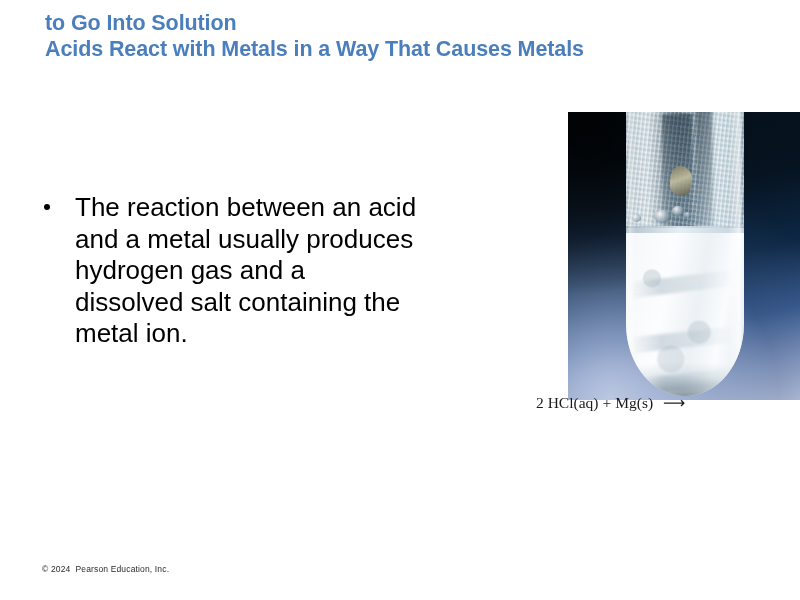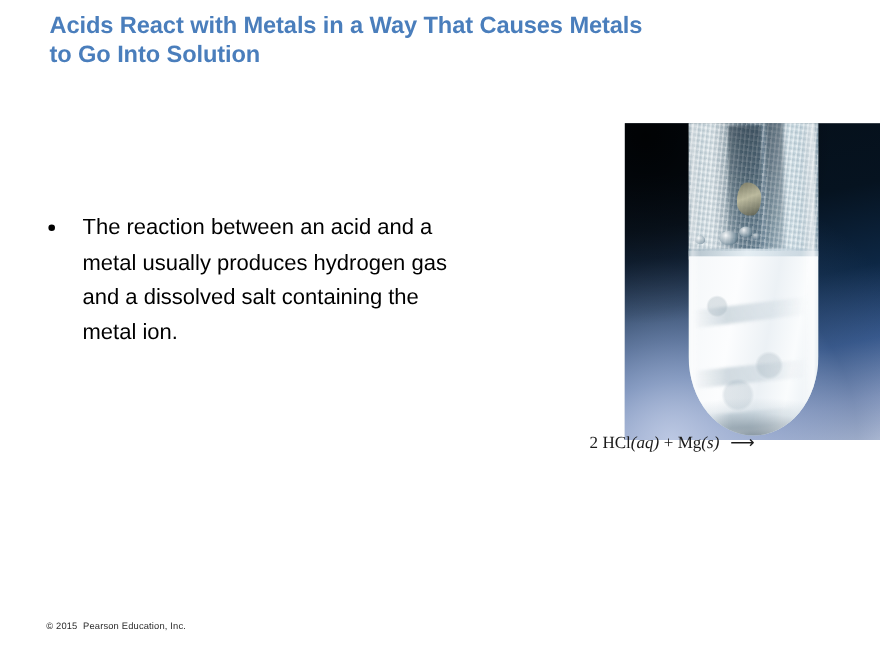--- a/index.html
+++ b/index.html
@@ -41,21 +41,21 @@
     top: 192px;
     width: 380px;
     margin: 0;
     padding: 0;
     list-style: none;
   }
   #body-list li {
     position: relative;
     padding-left: 35px;
     color: #000000;
-    font-size: 20px;
+    font-size: 26px;
     line-height: 31.5px;
   }
   #body-list li .bullet-dot {
     position: absolute;
     left: 4px;
     top: 12px;
     width: 6px;
     height: 6px;
     border-radius: 50%;
     background: #000000;
@@ -218,21 +218,21 @@
     color: #1b1b1b;
     font-size: 15.5px;
     line-height: 26px;
   }
   #equation .eq-line-1 { white-space: nowrap; }
   #equation .eq-line-2 {
     white-space: nowrap;
     padding-left: 92px;
     margin-top: 4px;
   }
-  #equation .ital { font-style: italic; }
+  #equation .ital { }
   #equation .sub {
     font-size: 11px;
     vertical-align: -3px;
   }
   #equation .arrow {
     display: inline-block;
     margin-left: 10px;
     letter-spacing: -1px;
   }
   #equation .plus { padding: 0 4px; }
@@ -247,22 +247,22 @@
     letter-spacing: 0.15px;
     white-space: pre;
   }
 </style>
 </head>
 <body>
 
 <div id="slide">
 
   <div id="slide-title">
+    <div>to Go Into Solution</div>
     <div>Acids React with Metals in a Way That Causes Metals</div>
-    <div>to Go Into Solution</div>
   </div>
 
   <ul id="body-list">
     <li>
       <span class="bullet-dot"></span>
       <span>The reaction between an acid and a metal usually produces hydrogen gas and a dissolved salt containing the metal ion.</span>
     </li>
   </ul>
 
   <figure id="photo-figure">
@@ -290,15 +290,15 @@
     </div>
   </figure>
 
   <div id="equation">
     <div class="eq-line-1">
       <span>2</span>
       <span>HCl</span><span class="ital">(aq)</span><span class="plus">+</span><span>Mg</span><span class="ital">(s)</span><span class="arrow">⟶</span>
     </div>
   </div>
 
-  <div id="copyright">© 2015  Pearson Education, Inc.</div>
+  <div id="copyright">© 2024  Pearson Education, Inc.</div>
 
 </div>
 
 </body></html>

